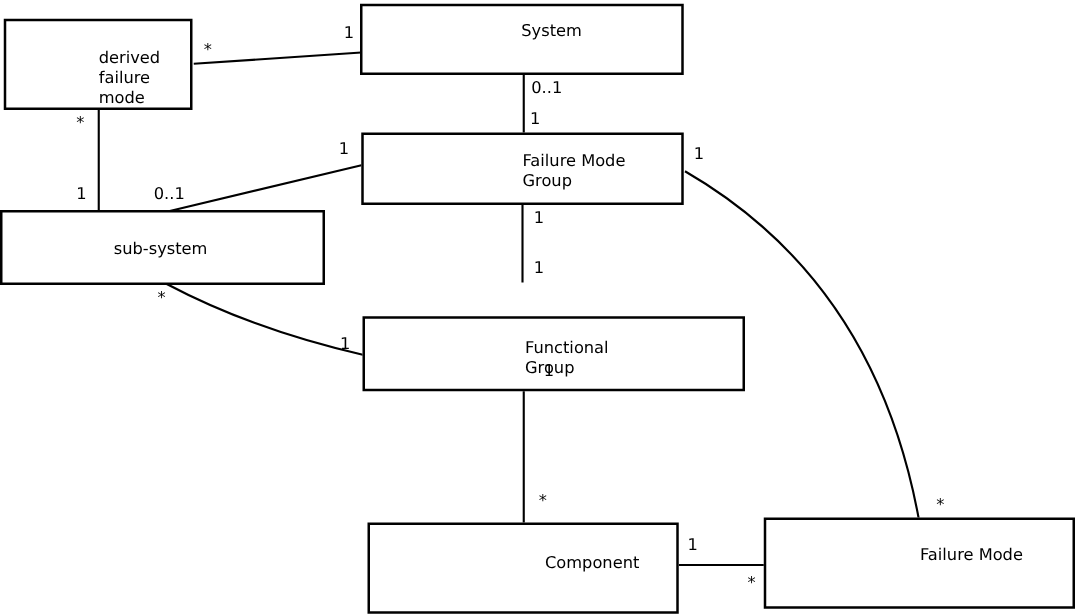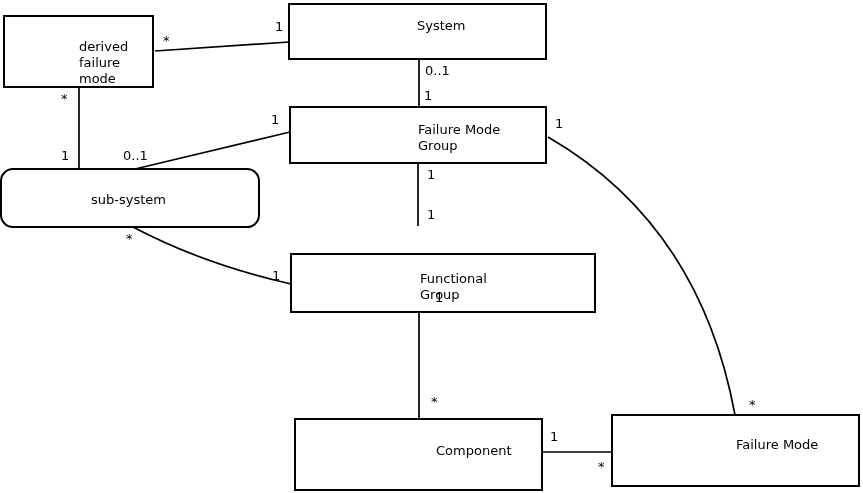--- a/index.html
+++ b/index.html
@@ -75,21 +75,21 @@
 
   <div class="node" style="left:288px; top:3px; width:259px; height:57px;">
     <span class="nlabel" style="left:127px; top:13px;">System</span>
   </div>
 
   <div class="node" style="left:289px; top:106px; width:258px; height:58px;">
     <span class="nlabel" style="left:127px; top:14px;">Failure Mode
 Group</span>
   </div>
 
-  <div class="node" style="left:0px; top:168px; width:260px; height:60px;border-radius:13px;">
+  <div class="node" style="left:0px; top:168px; width:260px; height:60px;">
     <span class="nlabel" style="left:89px; top:22px;">sub-system</span>
   </div>
 
   <div class="node" style="left:290px; top:225px; width:306px; height:60px;margin-top:28px;">
     <span class="nlabel" style="left:128px; top:16px;">Functional
 Group</span>
   </div>
 
   <div class="node" style="left:294px; top:418px; width:249px; height:73px;">
     <span class="nlabel" style="left:124px; top:23px;margin-left:16px;">Component</span>

